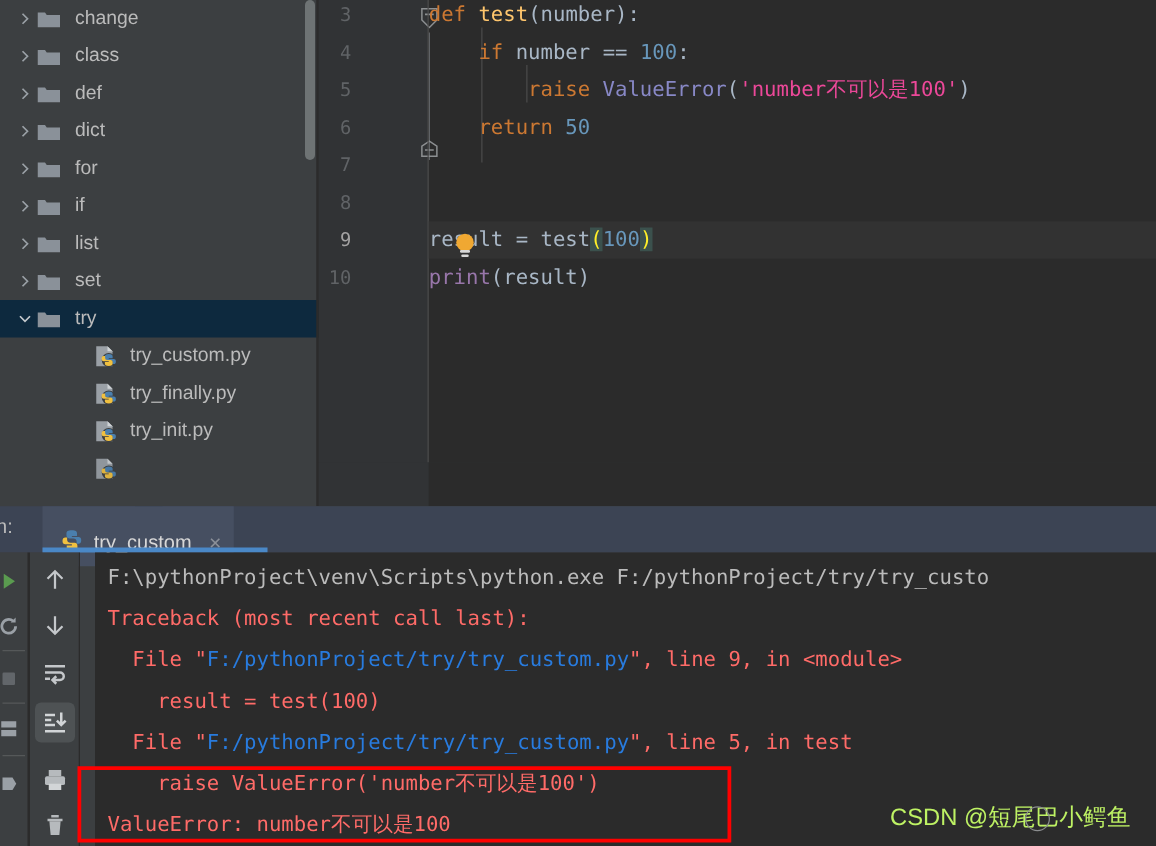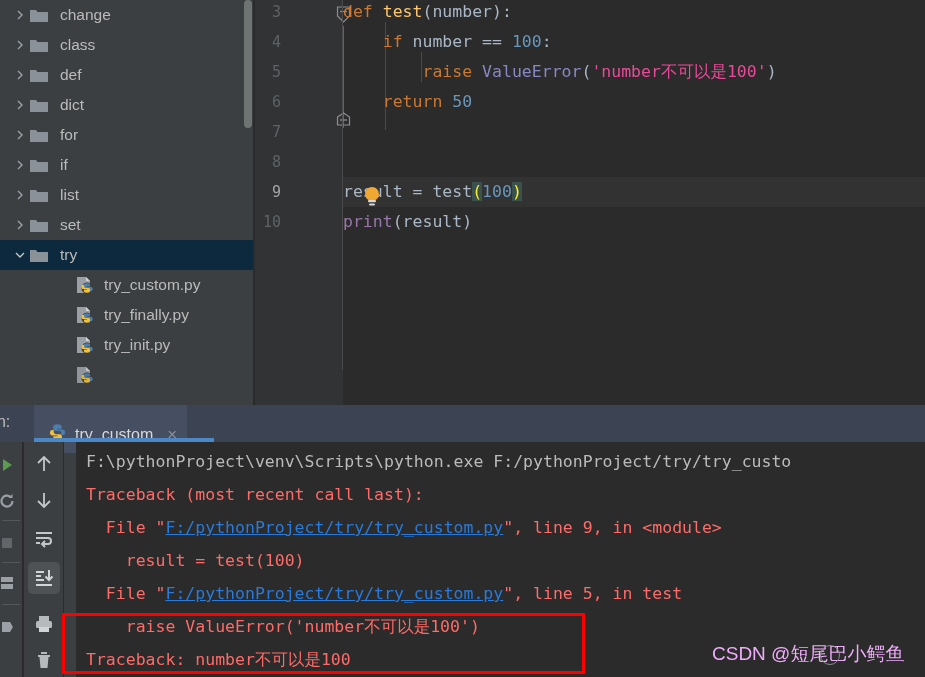--- a/index.html
+++ b/index.html
@@ -61,24 +61,24 @@
   .tb-btn{position:absolute;left:4px;width:32px;height:32px;display:flex;align-items:center;justify-content:center;}
   .tb-btn.active{background:#4e5254;border-radius:5px;}
   .tb-sep{position:absolute;left:2px;width:18px;height:1px;background:#555859;}
   .sa-btn{position:absolute;left:-4px;width:22px;height:26px;display:flex;align-items:center;justify-content:center;}
 
   .console{position:absolute;left:76px;top:37px;right:0;height:235px;background:#2b2b2b;overflow:hidden;}
   .coline{position:absolute;left:10px;white-space:pre;
           font-family:"DejaVu Sans Mono","Liberation Mono",monospace;font-size:16.5px;line-height:24px;}
   .c-out{color:#bbbbbb;}
   .c-err{color:#ff6b68;}
-  .c-link{color:#287bde;text-decoration:underline;}
+  .c-link{color:#287bde;}
   .redbox{position:absolute;left:62px;top:613px;width:523px;height:61px;border:3px solid #ff0000;
           box-sizing:border-box;pointer-events:none;}
-  .watermark{position:absolute;left:712px;top:641px;color:#f0abfc;font-size:19px;white-space:nowrap;
+  .watermark{position:absolute;left:712px;top:641px;color:#bef264;font-size:19px;white-space:nowrap;
              font-family:"Liberation Sans","DejaVu Sans",sans-serif;}
   .wm-circle{position:absolute;left:820px;top:645px;width:18px;height:18px;border:1.5px solid #8b8d8f;border-radius:50%;}
 </style>
 </head>
 <body>
 
 <div class="app">
 
   <div class="tree">
 
@@ -415,21 +415,21 @@
     </div>
     <div class="sb-div2"></div>
 
     <div class="console">
       <div class="coline c-out" style="top:8px">F:\pythonProject\venv\Scripts\python.exe F:/pythonProject/try/try_custo</div>
       <div class="coline c-err" style="top:41px">Traceback (most recent call last):</div>
       <div class="coline c-err" style="top:74px"><span>  File "</span><span class="c-link">F:/pythonProject/try/try_custom.py</span><span>", line 9, in &lt;module&gt;</span></div>
       <div class="coline c-err" style="top:107px">    result = test(100)</div>
       <div class="coline c-err" style="top:140px"><span>  File "</span><span class="c-link">F:/pythonProject/try/try_custom.py</span><span>", line 5, in test</span></div>
       <div class="coline c-err" style="top:173px">    raise ValueError('number不可以是100')</div>
-      <div class="coline c-err" style="top:206px">Traceback: number不可以是100</div>
+      <div class="coline c-err" style="top:206px">ValueError: number不可以是100</div>
     </div>
   </div>
 
   <div class="redbox"></div>
 
   <div class="watermark">CSDN @短尾巴小鳄鱼</div>
   <div class="wm-circle"></div>
 
 </div>
 

